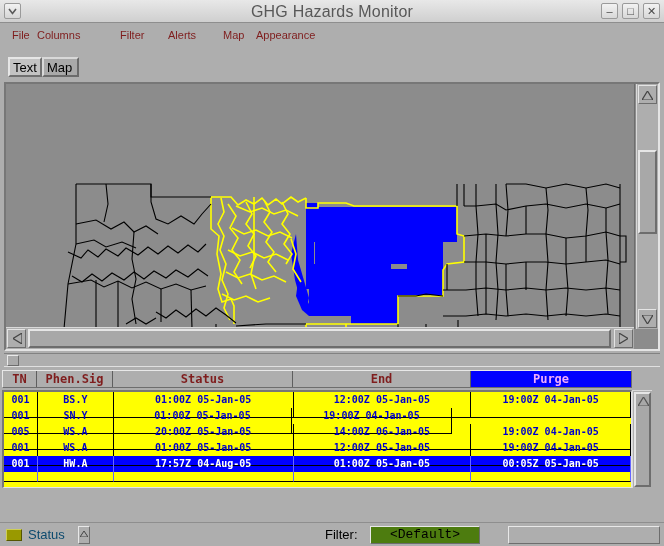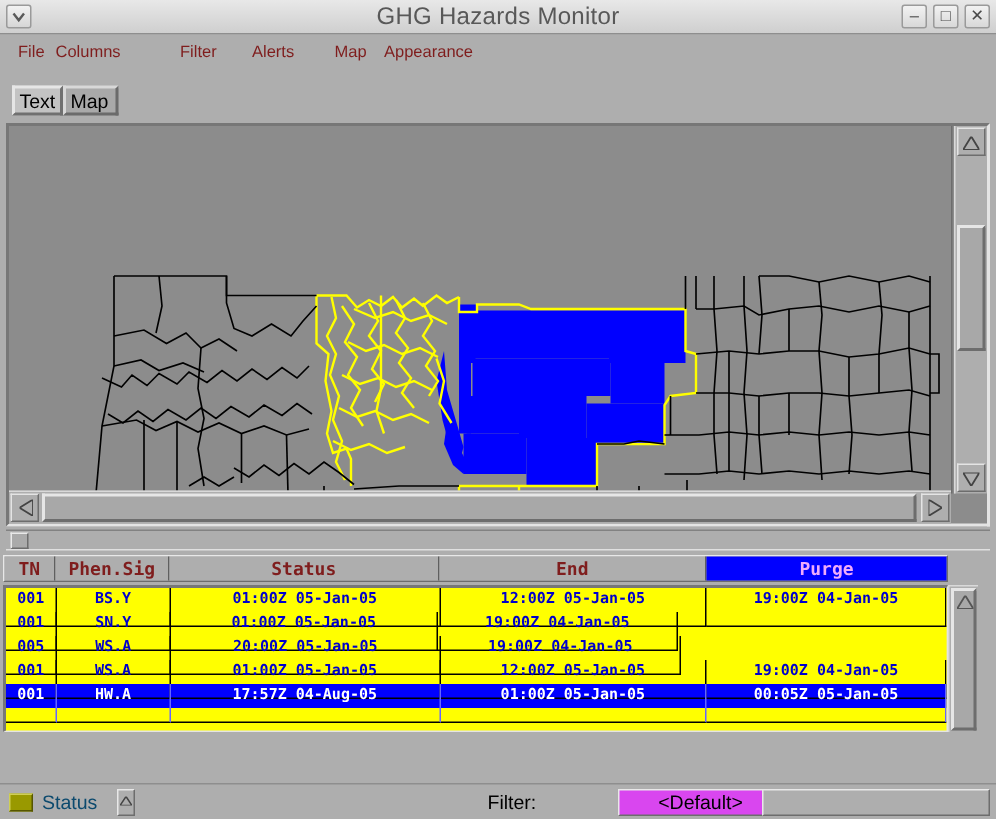--- a/index.html
+++ b/index.html
@@ -340,32 +340,33 @@
     border-left: 2px solid #9a9a9a;
   }
   .filter-label {
     position: absolute;
     left: 325px; top: 4px;
     font-size: 13px;
     color: #000;
   }
   .filter-value {
     position: absolute;
-    left: 412px; top: 3px;
+    left: 370px; top: 3px;
     width: 110px; height: 18px;
-    background: #d946ef;
+    background: #4d7c0f;
     box-sizing: border-box;
     border-top: 1px solid #e8e8e8;
     border-left: 1px solid #e8e8e8;
     border-right: 1px solid #6d6d6d;
     border-bottom: 1px solid #6d6d6d;
     font-size: 13px;
     line-height: 16px;
     text-align: center;
     color: #000;
+    font-family: Liberation Mono, monospace;
   }
   .filter-extra {
     position: absolute;
     left: 508px; top: 3px;
     width: 152px; height: 18px;
     background: #aeaeae;
     box-sizing: border-box;
     border-top: 1px solid #e8e8e8;
     border-left: 1px solid #e8e8e8;
     border-right: 1px solid #6d6d6d;
@@ -567,20 +568,21 @@
       <div class="trow yellow">
         <div class="td" style="width:34px">001</div>
         <div class="td" style="width:76px">SN.Y</div>
         <div class="td" style="width:178px">01:00Z 05-Jan-05</div>
         <div class="td" style="width:160px">19:00Z 04-Jan-05</div>
       </div>
       <div class="trow yellow">
         <div class="td" style="width:34px">005</div>
         <div class="td" style="width:76px">WS.A</div>
         <div class="td" style="width:180px">20:00Z 05-Jan-05</div>
+        <div class="td" style="width:178px">14:00Z 06-Jan-05</div>
         <div class="td" style="width:160px">19:00Z 04-Jan-05</div>
       </div>
       <div class="trow yellow">
         <div class="td" style="width:34px">001</div>
         <div class="td" style="width:76px">WS.A</div>
         <div class="td" style="width:180px">01:00Z 05-Jan-05</div>
         <div class="td" style="width:178px">12:00Z 05-Jan-05</div>
         <div class="td" style="width:160px">19:00Z 04-Jan-05</div>
       </div>
       <div class="trow blue">

